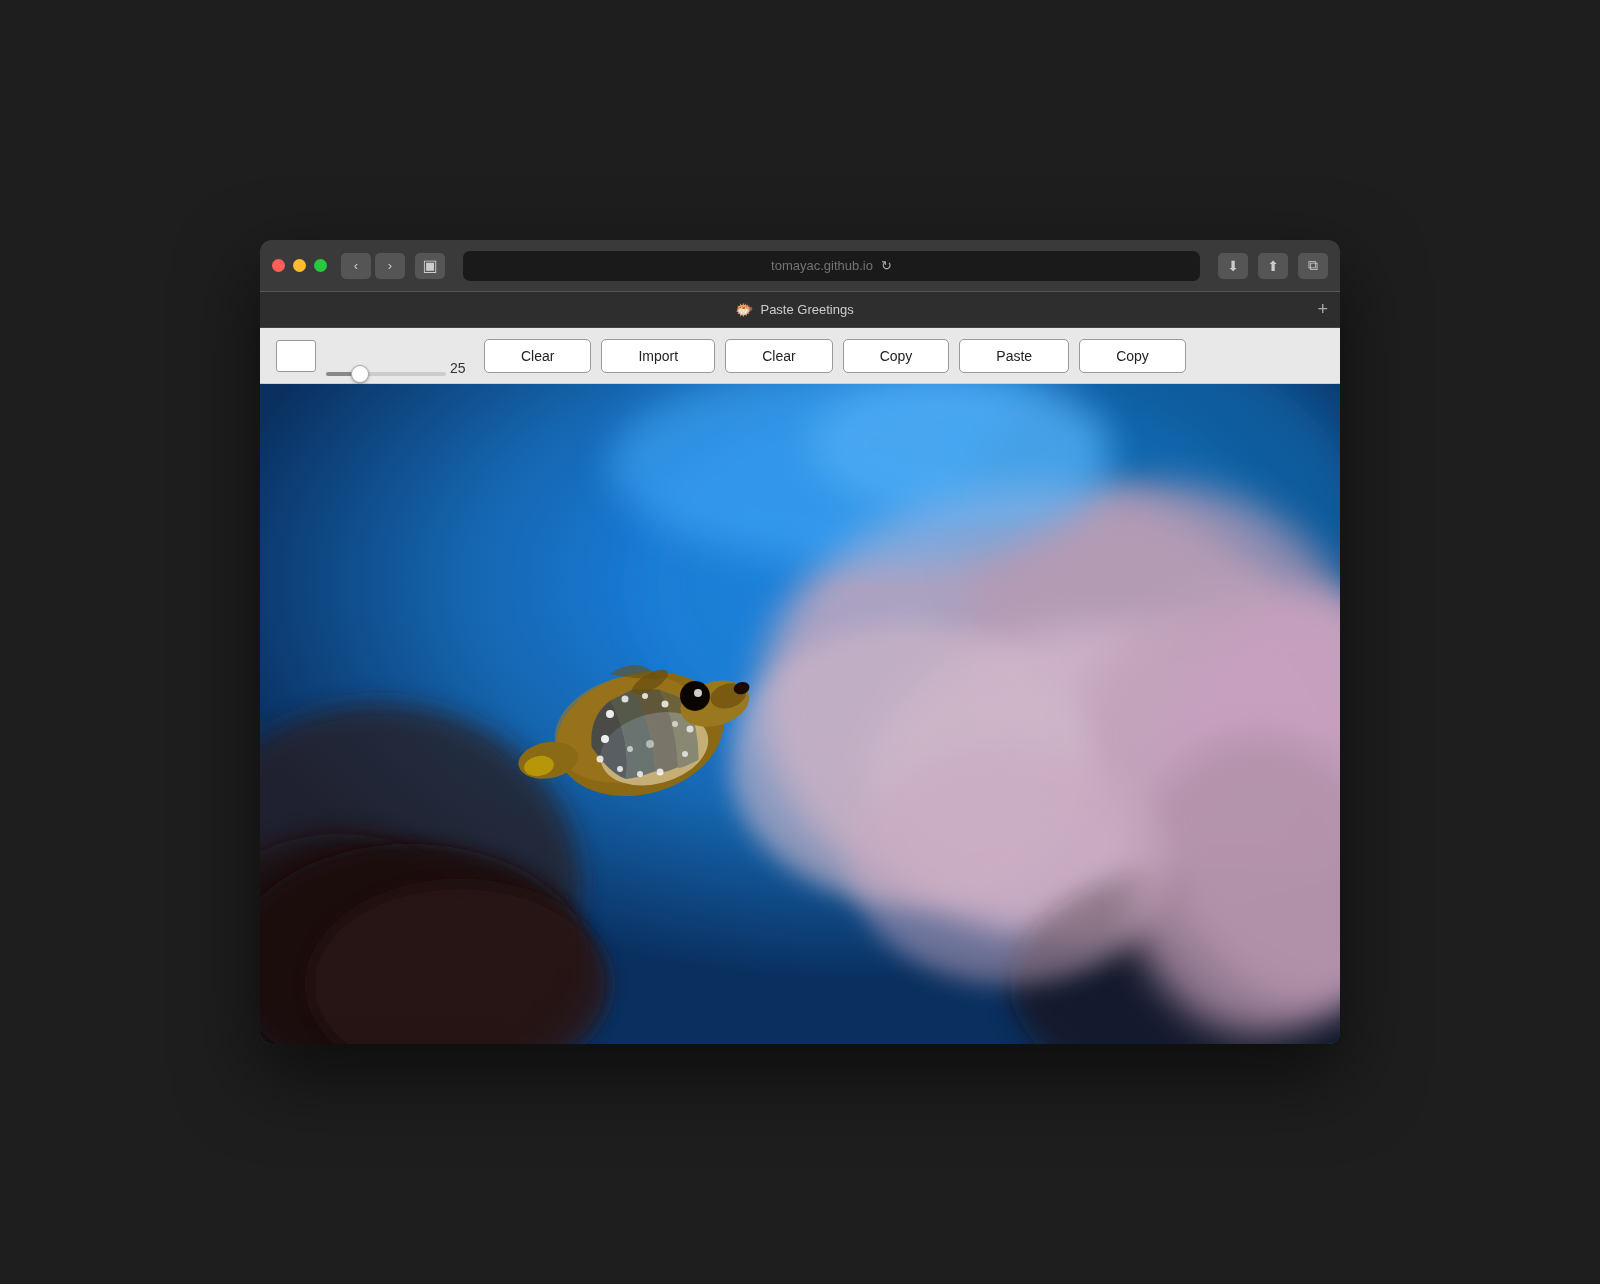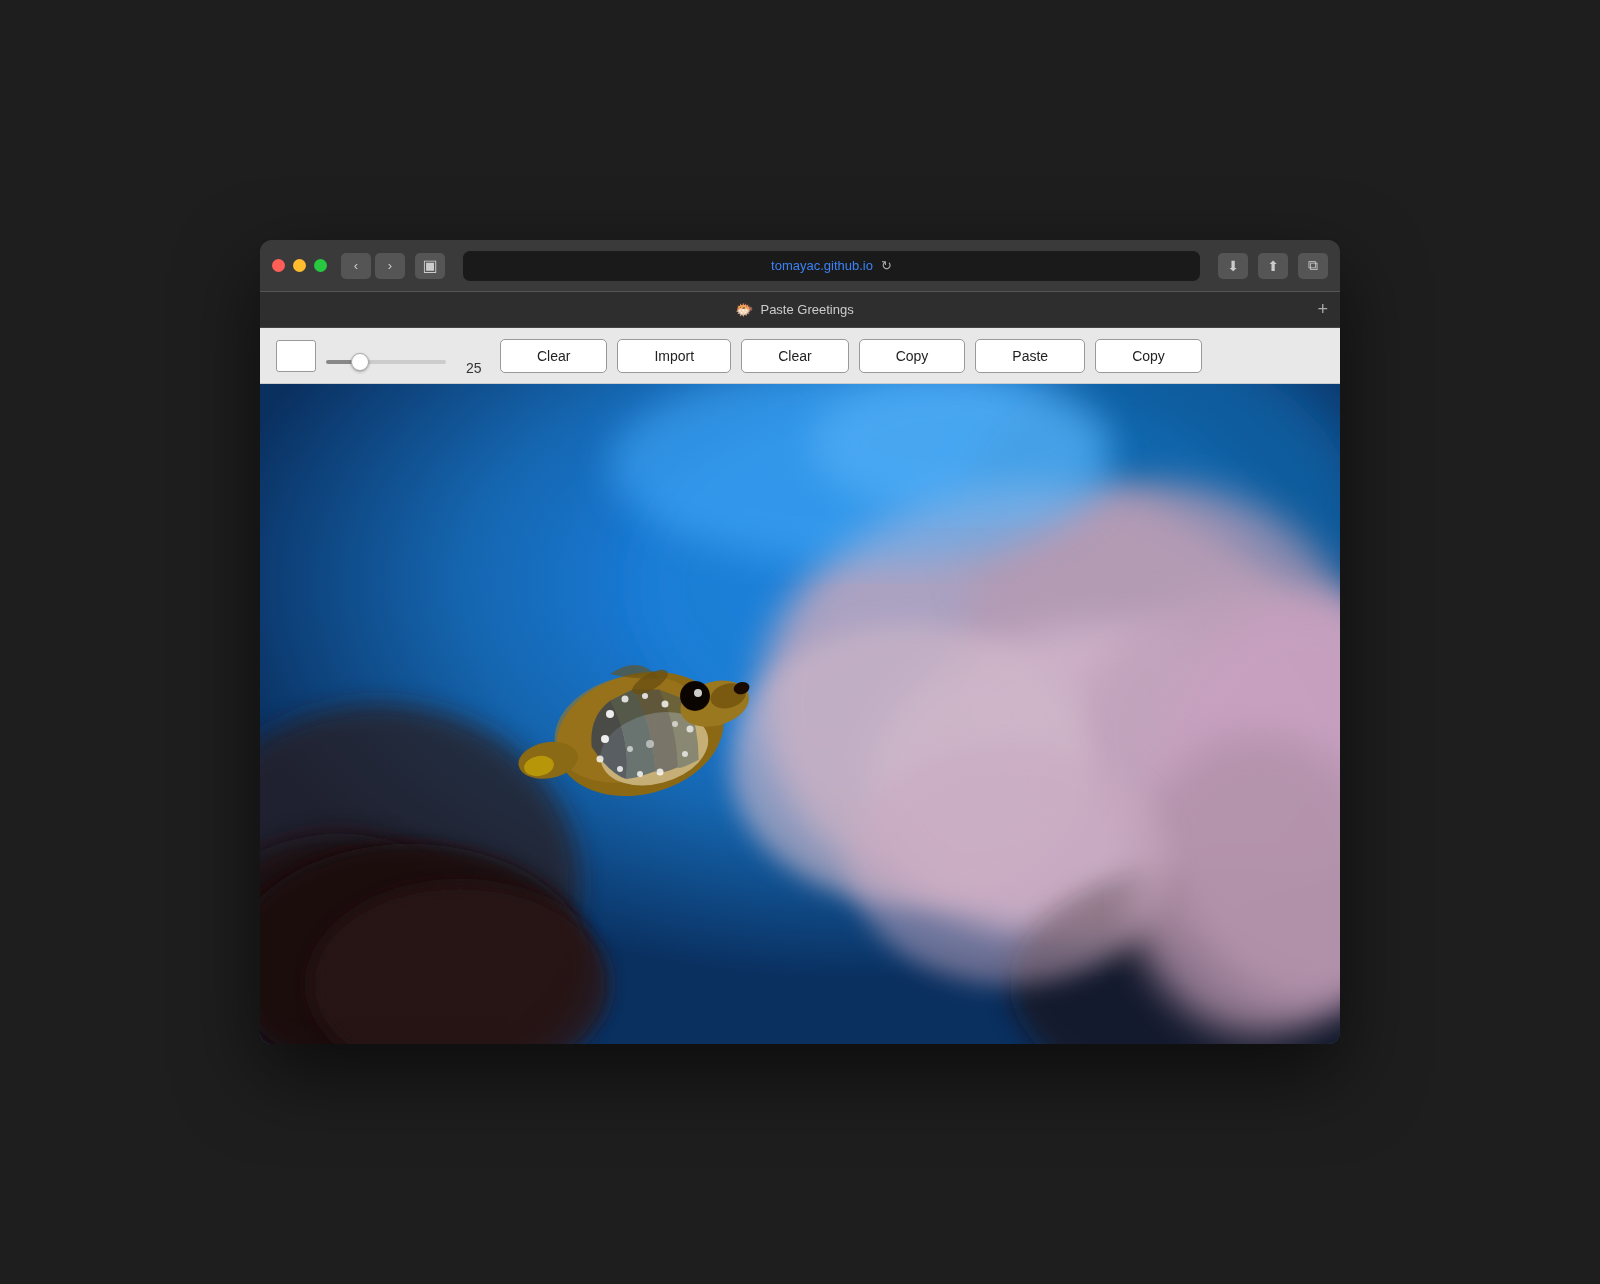--- a/index.html
+++ b/index.html
@@ -85,21 +85,21 @@
       background: #1a1a1a;
       border-radius: 7px;
       display: flex;
       align-items: center;
       justify-content: center;
       gap: 8px;
       margin: 0 10px;
     }
 
     .address-text {
-      color: #3b82f6;
+      color: #737373;
       font-size: 13px;
     }
 
     .reload-btn {
       color: #aaa;
       font-size: 13px;
       cursor: pointer;
     }
 
     .toolbar-icons {
@@ -167,22 +167,22 @@
       width: 40px;
       height: 32px;
       background: white;
       border: 1px solid #999;
       border-radius: 3px;
       cursor: pointer;
     }
 
     .slider-container {
       display: flex;
-      align-items: flex-start;
-      gap: 20px;
+      align-items: flex-end;
+      gap: 4px;
       margin-top: 24px;
     }
 
     .brush-size-slider {
       -webkit-appearance: none;
       appearance: none;
       width: 120px;
       height: 4px;
       background: linear-gradient(to right, #888 0%, #888 35%, #ccc 35%, #ccc 100%);
       border-radius: 2px;

